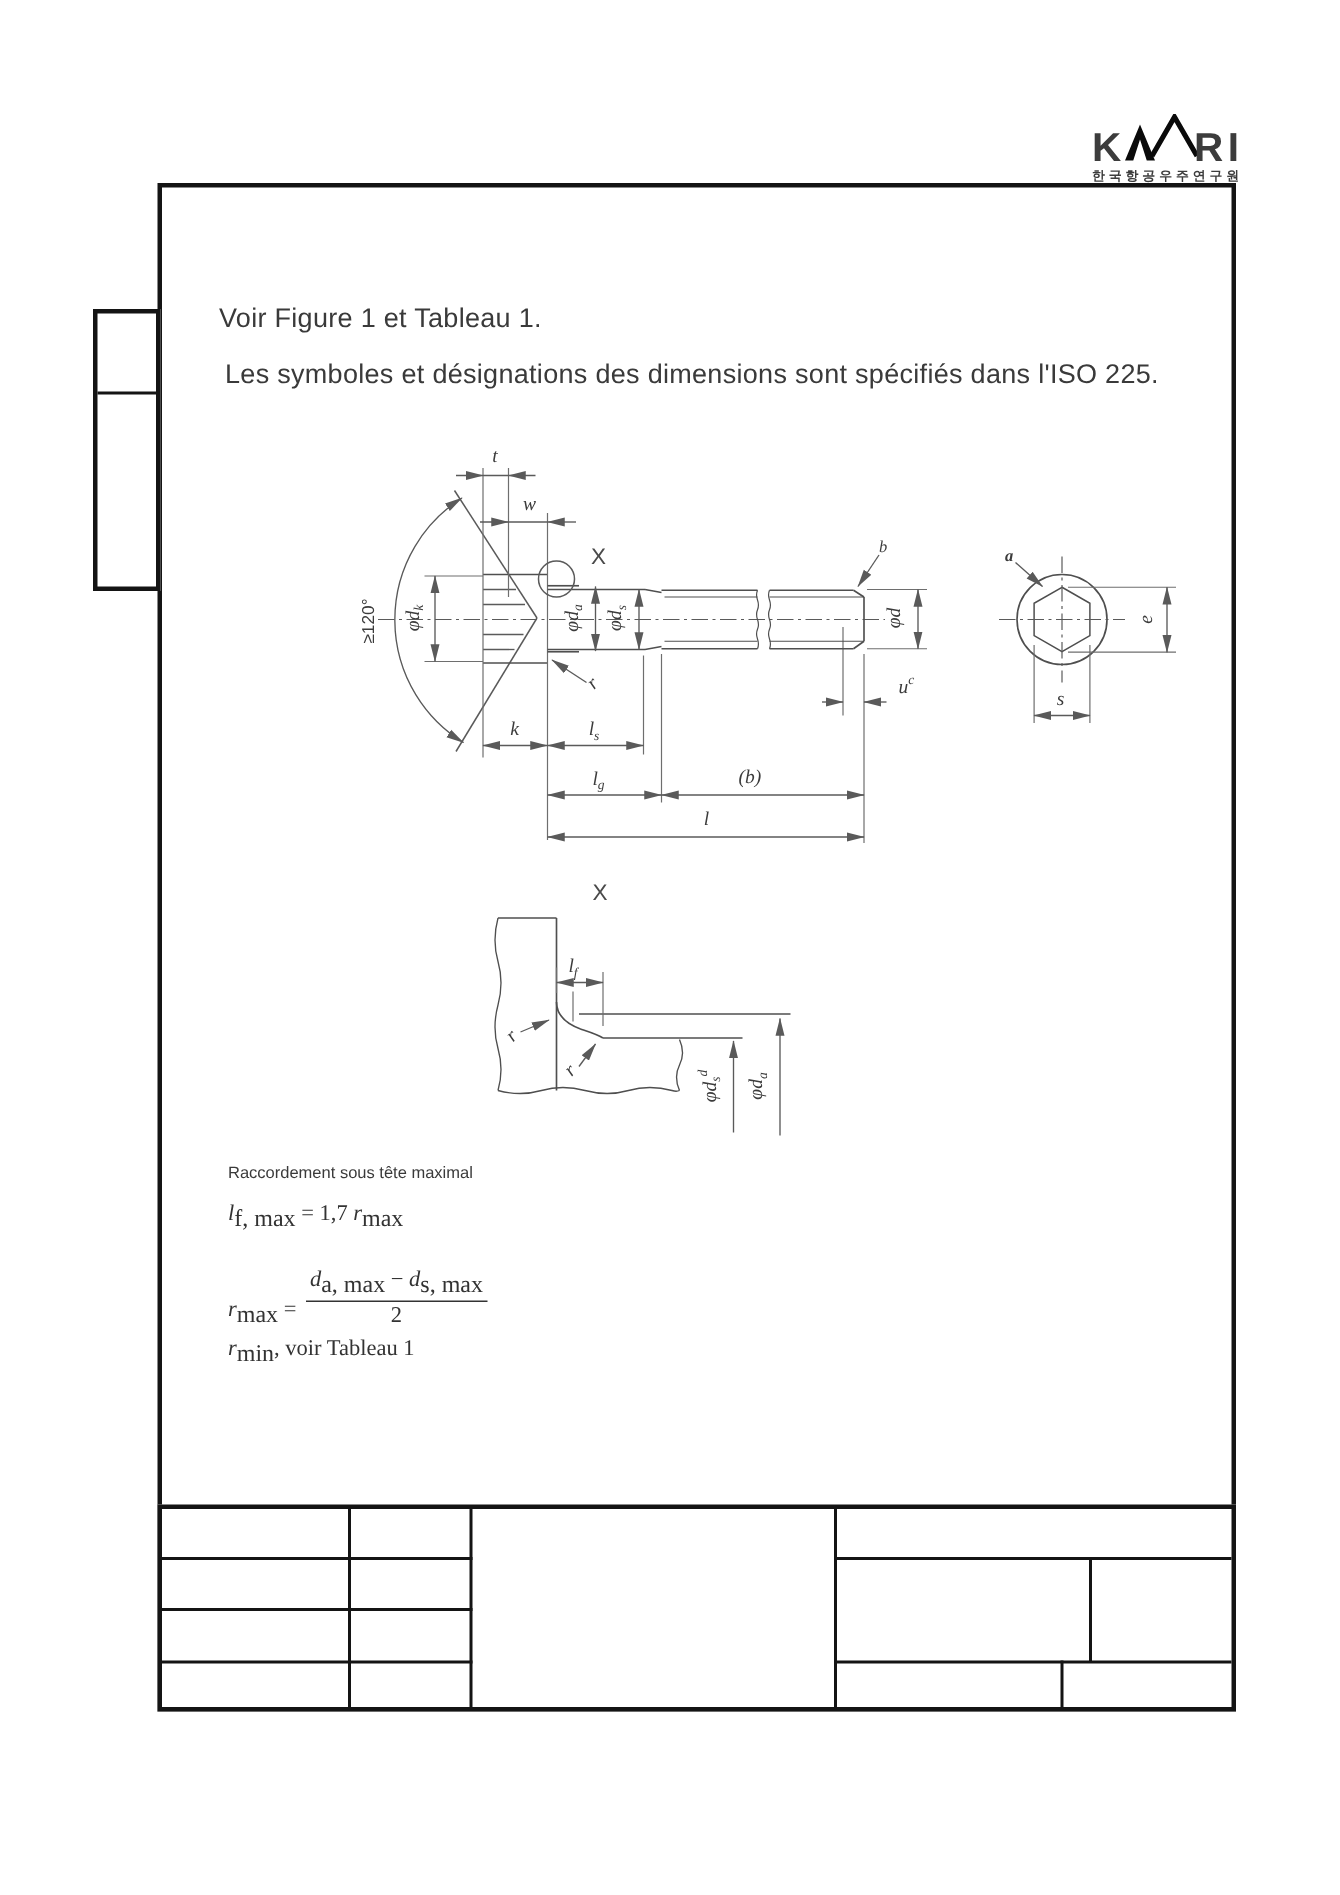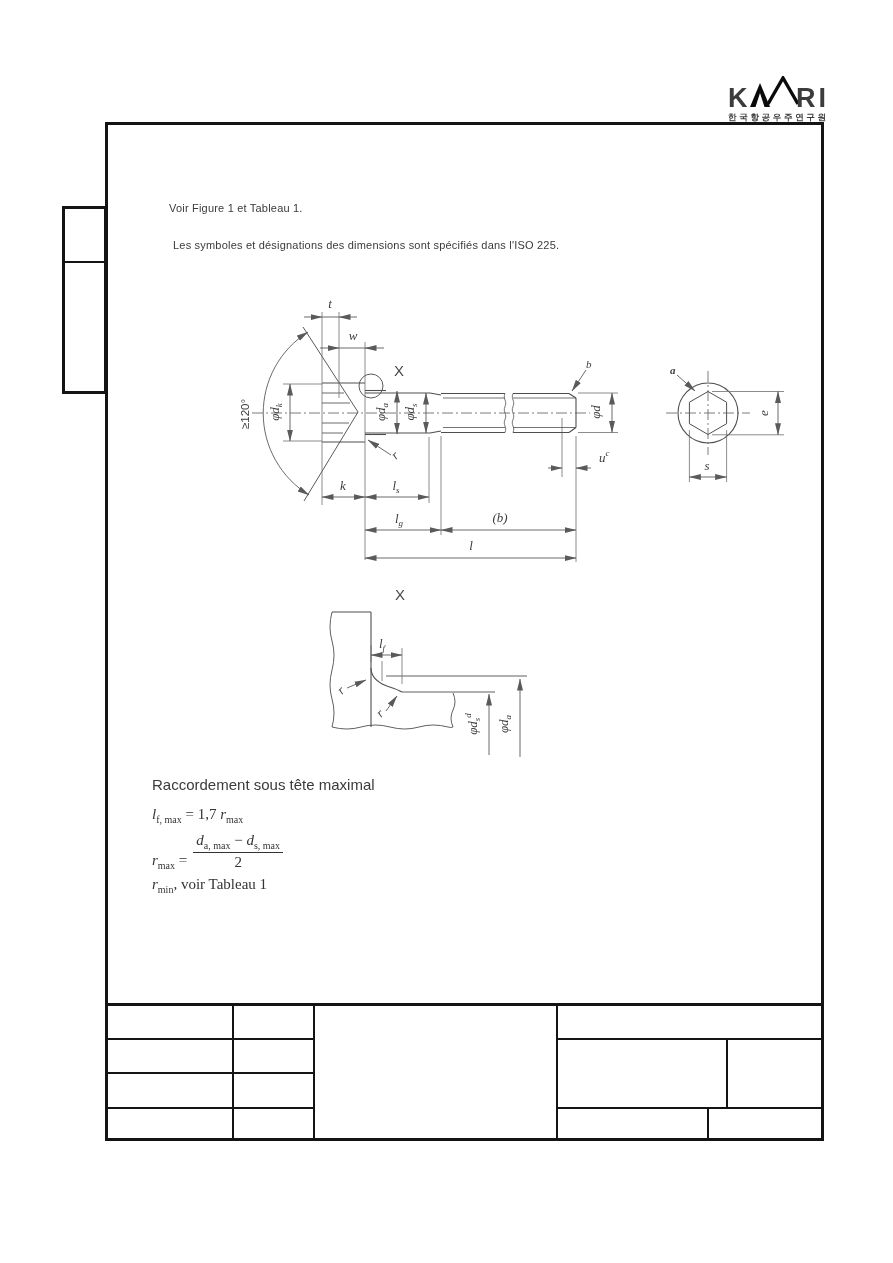--- a/index.html
+++ b/index.html
@@ -11,34 +11,34 @@
   .abs { position:absolute; }
   .frame {
     position:absolute; left:105px; top:122px; width:719px; height:1019px;
     border:3px solid #141414;
   }
   .margin-boxes {
     position:absolute; left:62px; top:206px; width:45px; height:188px;
     border:3px solid #141414; background:#fff;
   }
   .margin-divider { position:absolute; left:0; right:0; top:52px; height:2px; background:#141414; }
-  .body-text { position:absolute; font-size:11px; color:#3a3a3a; letter-spacing:.2px;margin-left:23px; }
+  .body-text { position:absolute; font-size:18px; color:#3a3a3a; letter-spacing:.2px; }
   svg text { fill:#3c3c3c; }
   .dimlbl { font-family:"Liberation Serif", serif; font-style:italic; font-size:13px; }
   .dimlbl-sm { font-family:"Liberation Serif", serif; font-style:italic; font-size:11px; }
   .marklbl { font-family:"Liberation Sans", sans-serif; font-size:15px; fill:#4a4a4a; }
   .anglelbl { font-family:"Liberation Sans", sans-serif; font-size:11.5px; }
   .sub { font-size:9px; }
   
   .notes { position:absolute; left:152px; top:776px; color:#3a3a3a; }
-  .notes-heading { font-size:15px; margin-bottom:13px; }
+  .notes-heading { font-size:11px; margin-bottom:13px; }
   .formula { font-family:"Liberation Serif", serif; font-size:15px; color:#333; margin-bottom:7px; }
   .formula .v { font-style:italic; }
-  .formula sub { font-size:10px; font-style:normal; }
-  .frac { display:inline-block; vertical-align:middle; text-align:center; }
+  .formula sub { font-size:16px; font-style:normal; }
+  .frac { display:inline-block; vertical-align:middle; text-align:center;margin-top:16px; }
   .frac .num { display:block; border-bottom:1.4px solid #333; padding:0 3px 1px 3px; }
   .frac .den { display:block; padding-top:1px; }
   .f2row { display:flex; align-items:flex-end; gap:6px; margin-bottom:5px; }
   
   .tblock {
     position:absolute; left:105px; top:1003px; width:719px; height:138px;
     border:3px solid #141414; background:#fff;
   }
   .tl { position:absolute; background:#141414; }
 </style>

